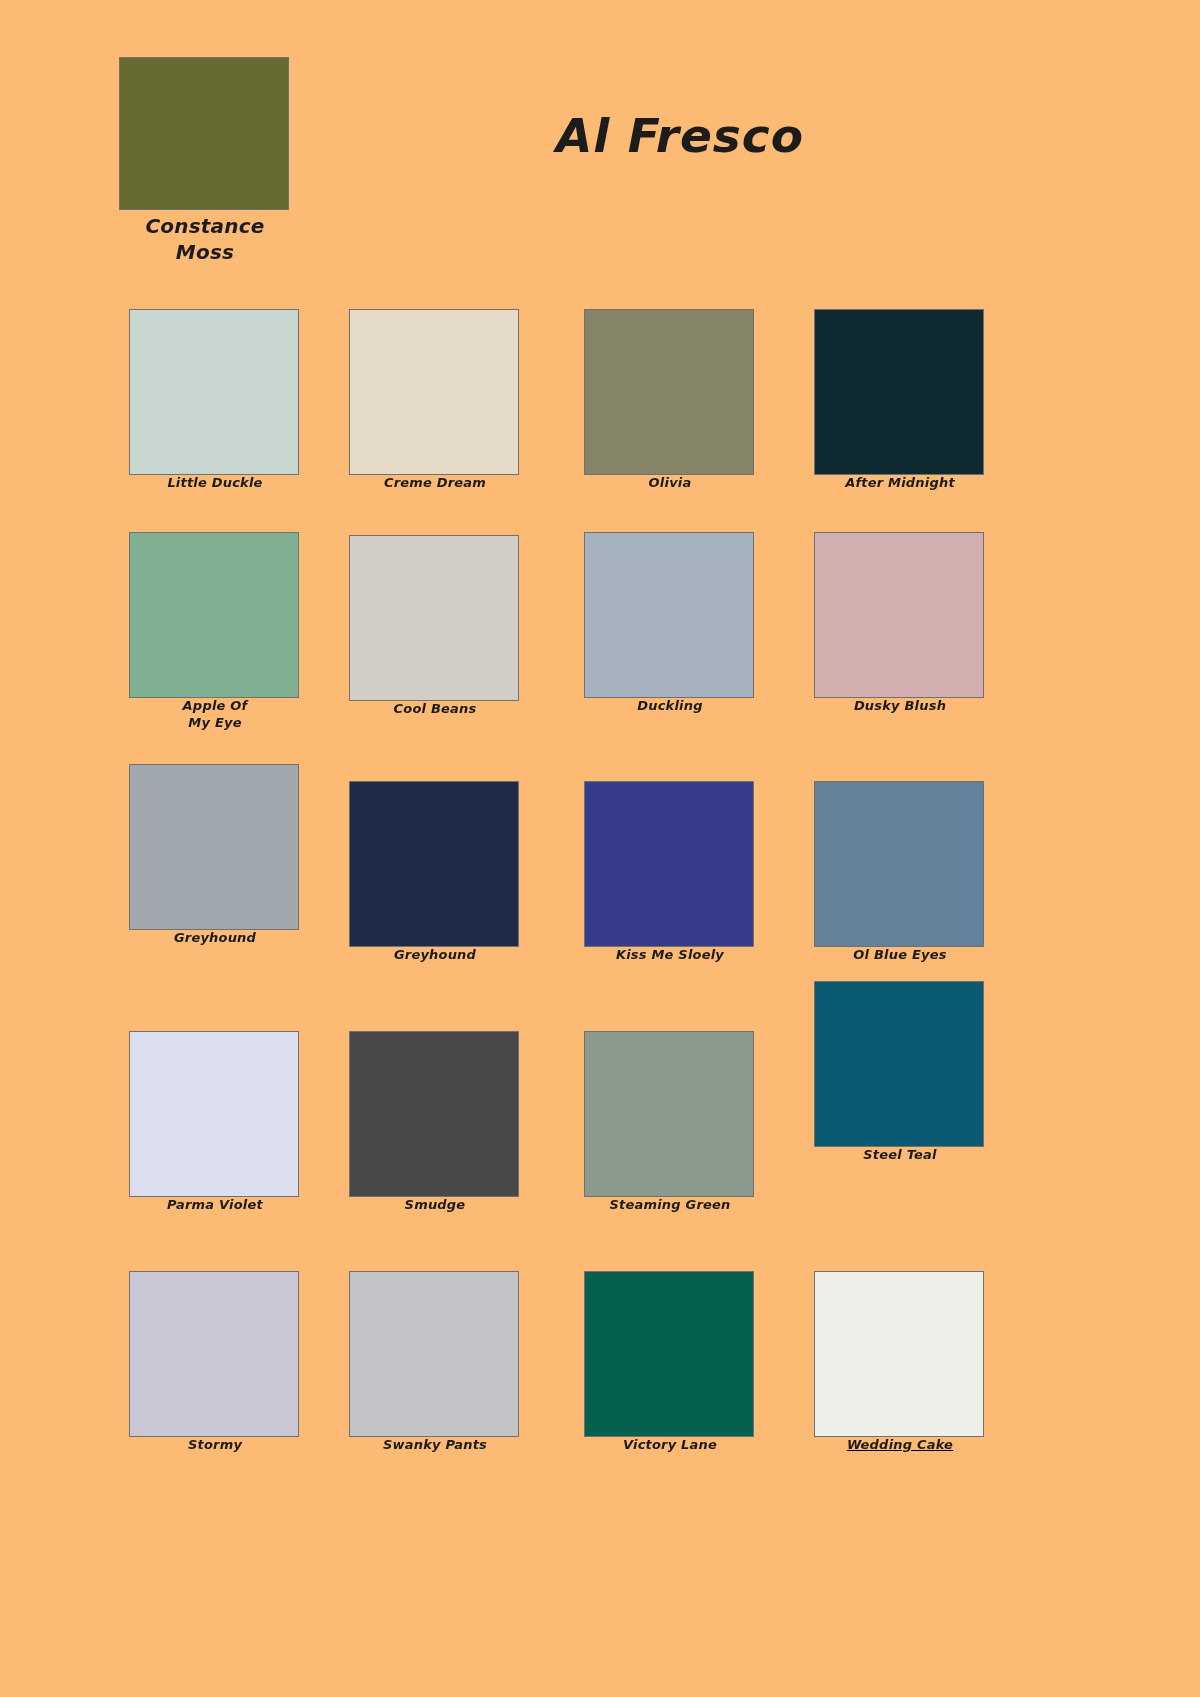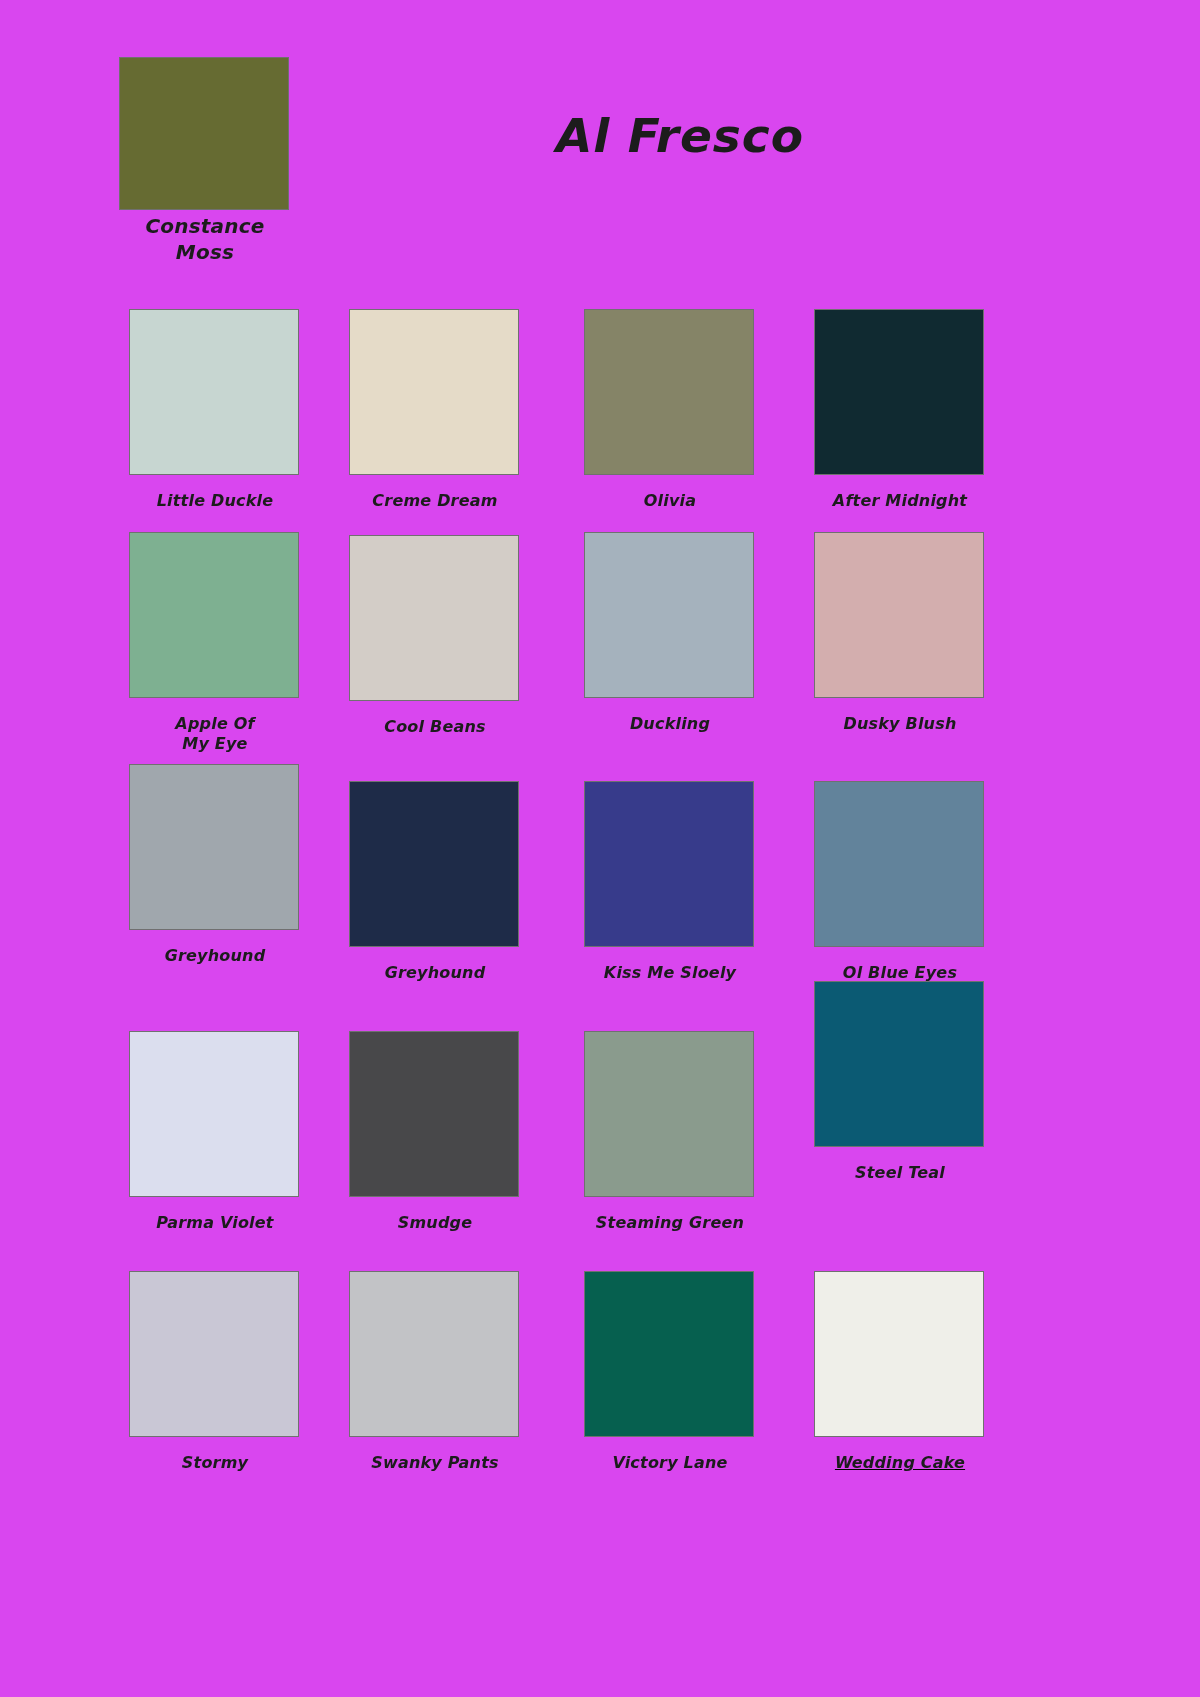--- a/index.html
+++ b/index.html
@@ -15,21 +15,21 @@
     font-family: "DejaVu Sans", sans-serif;
     overflow: hidden;
   }
 
   
   #page {
     position: absolute;
     left: 0; top: 0;
     width: 1200px;
     height: 1697px;
-    background: #d946ef;
+    background: #fdba74;
   }
 
   
   #palette-title {
     position: absolute;
     left: 470px;
     top: 112px;
     width: 420px;
     text-align: center;
     font-family: "DejaVu Sans", sans-serif;
@@ -79,24 +79,24 @@
     position: absolute;
     width: 172px;
   }
   .swatch-chip {
     width: 170px;
     height: 166px;
     border: 1px solid #707070;
     box-sizing: border-box;
   }
   .swatch-name {
-    margin-top: 16px;
+    margin-top: 0;
     text-align: center;
     font-family: "DejaVu Sans", sans-serif;
-    font-size: 16px;
+    font-size: 13px;
     font-weight: bold;
     font-style: italic;
     color: #1c1c1c;
     line-height: 1.28;
     letter-spacing: 0.2px;
     white-space: pre-line;
   }
 </style>
 </head>
 <body>

